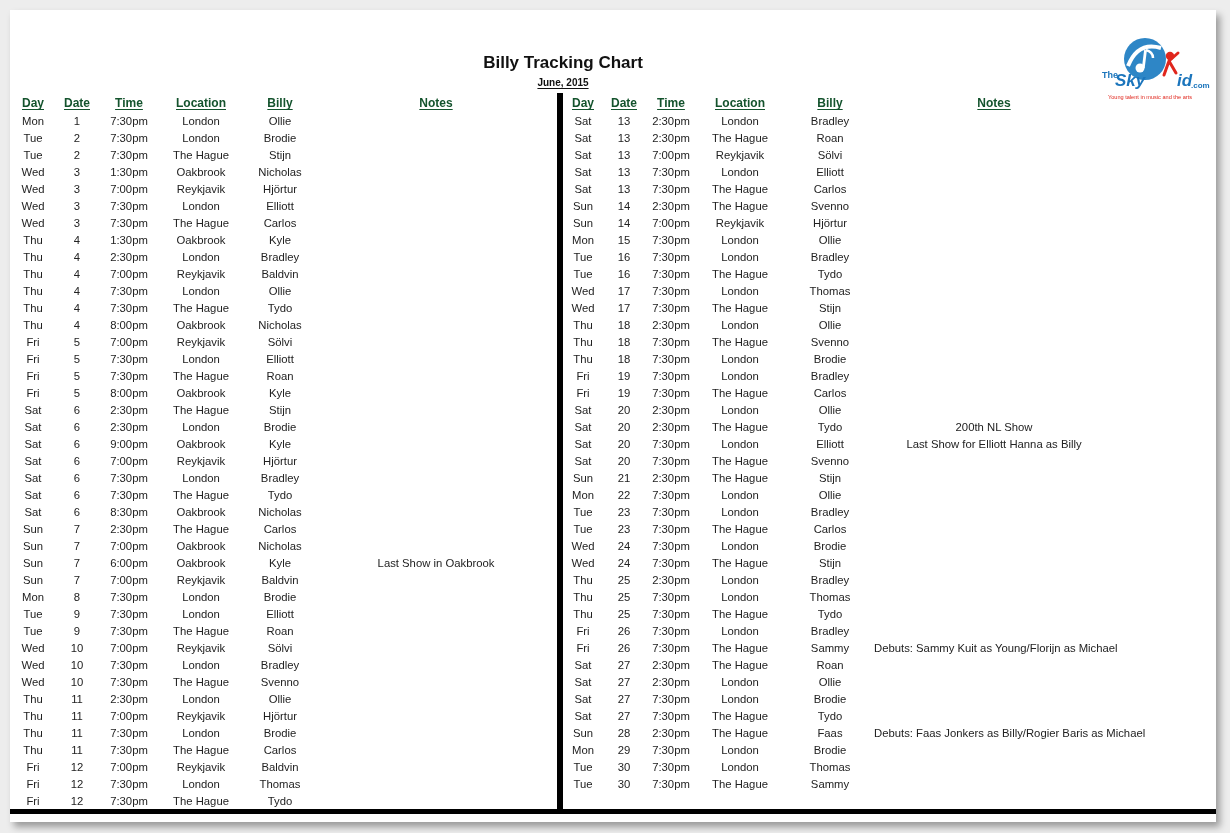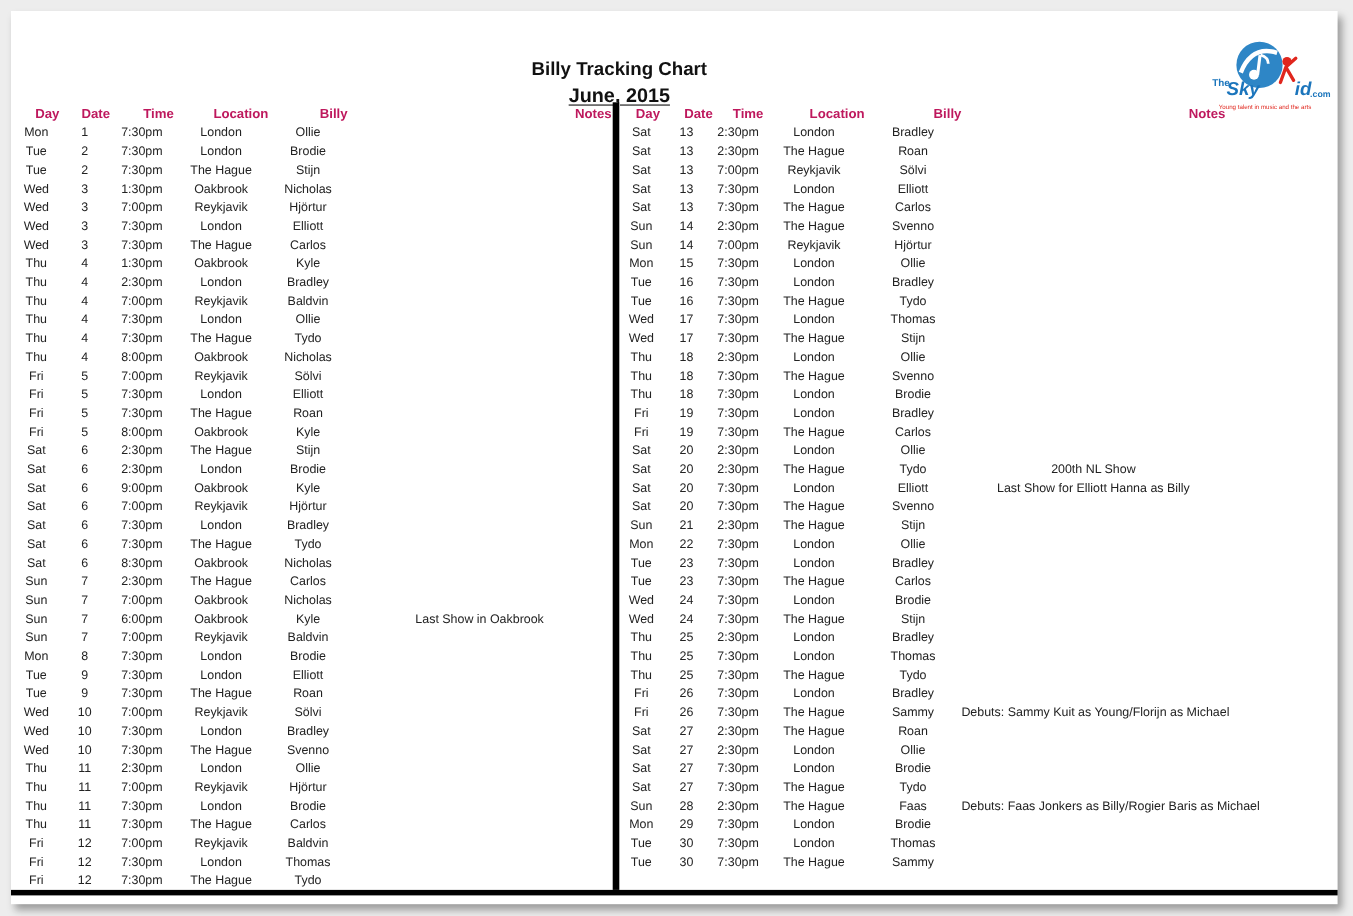--- a/index.html
+++ b/index.html
@@ -9,34 +9,34 @@
     font-family:"Liberation Sans", sans-serif;
   }
   .canvas { position:relative; width:1002px; height:833px; }
   .page {
     position:absolute; left:10px; top:10px; width:1206px; height:812px;
     background:#ffffff;
     box-shadow:4px 5px 7px rgba(0,0,0,0.35);
   }
   .title-block { position:absolute; top:43px; left:0; width:1106px; text-align:center; }
   .doc-title { font-size:17px; font-weight:bold; color:#111; }
-  .doc-subtitle { font-size:18px; font-weight:bold; color:#111; text-decoration:underline; text-underline-offset:2px; margin-top:4px; }
+  .doc-subtitle { font-size:10px; font-weight:bold; color:#111; text-decoration:underline; text-underline-offset:2px; margin-top:4px; }
 
   .divider { position:absolute; left:547px; top:83px; width:6px; height:716px; background:#000; }
   .bottom-bar { position:absolute; left:0; top:799px; width:100%; height:5px; background:#000; }
 
   .sched-table { position:absolute; top:84px; }
   .sched-table.left  { left:2px;   width:544px; --cols:42px 46px 58px 86px 72px 1fr; }
   .sched-table.right { left:556px; width:548px; --cols:34px 48px 46px 92px 88px 1fr; }
 
   .row { display:grid; grid-template-columns:var(--cols); height:17px; align-items:center; }
   .row.head { height:18px; }
   .hcell {
-    font-weight:bold; font-size:12px; color:#be185d; text-align:right;
-    text-underline-offset:2px; white-space:nowrap;
+    font-weight:bold; font-size:12px; color:#14532d; text-align:center;
+    text-decoration:underline; text-underline-offset:2px; white-space:nowrap;
   }
   .cell { font-size:11.3px; color:#222; text-align:center; white-space:nowrap; overflow:visible; }
 
   .logo { position:absolute; left:1080px; top:25px; width:120px; height:72px; }
 </style>
 </head>
 <body>
 
 <div class="canvas">
   <div class="page">

